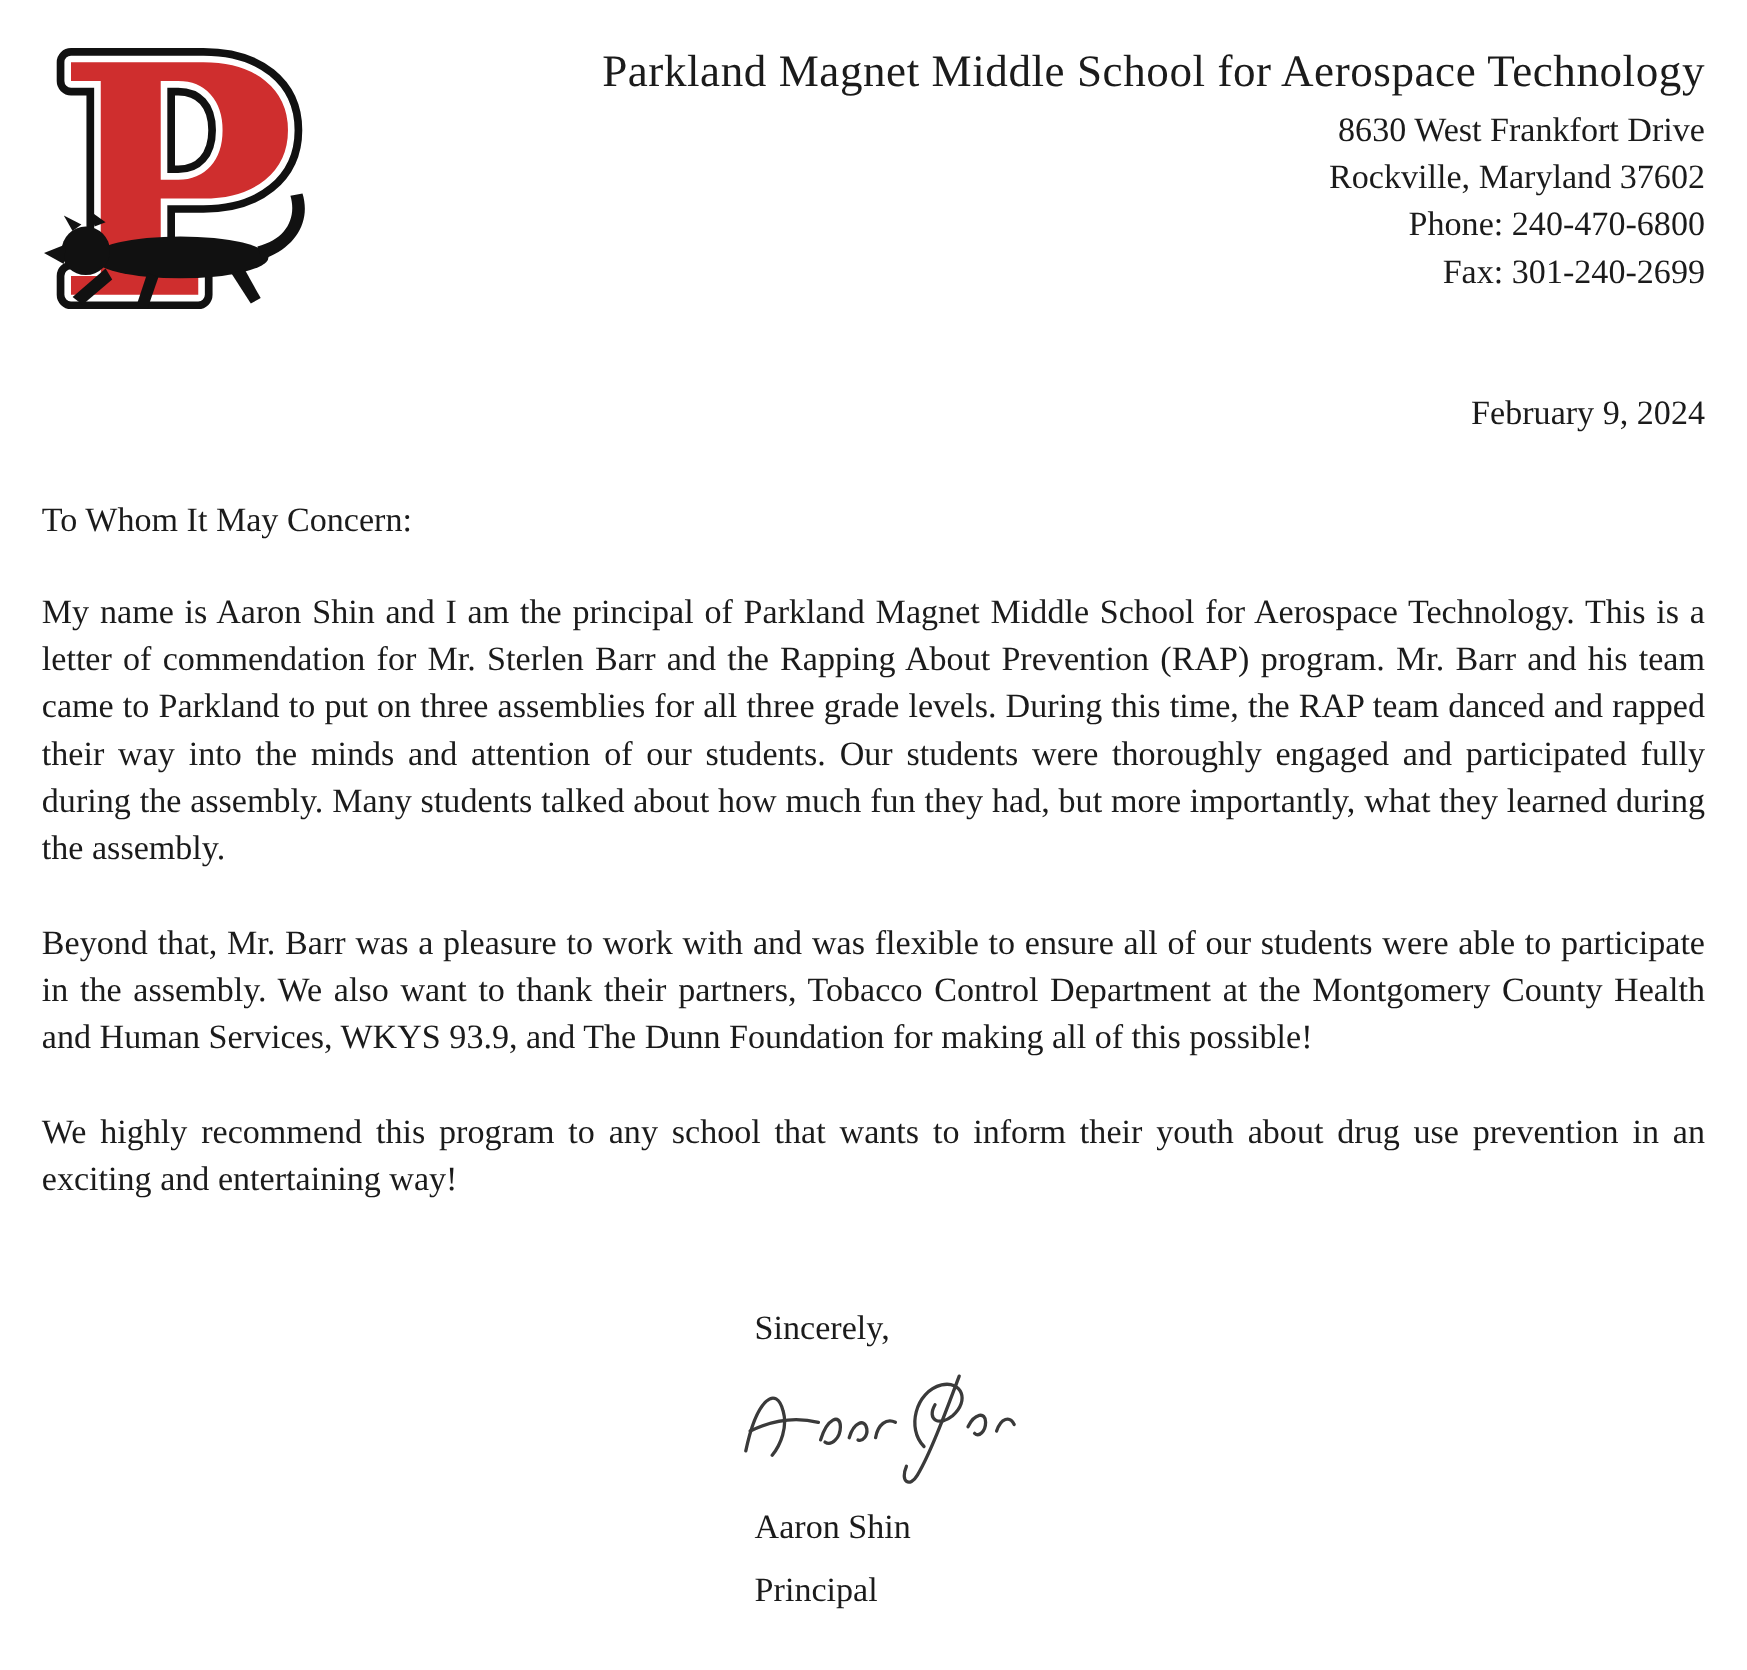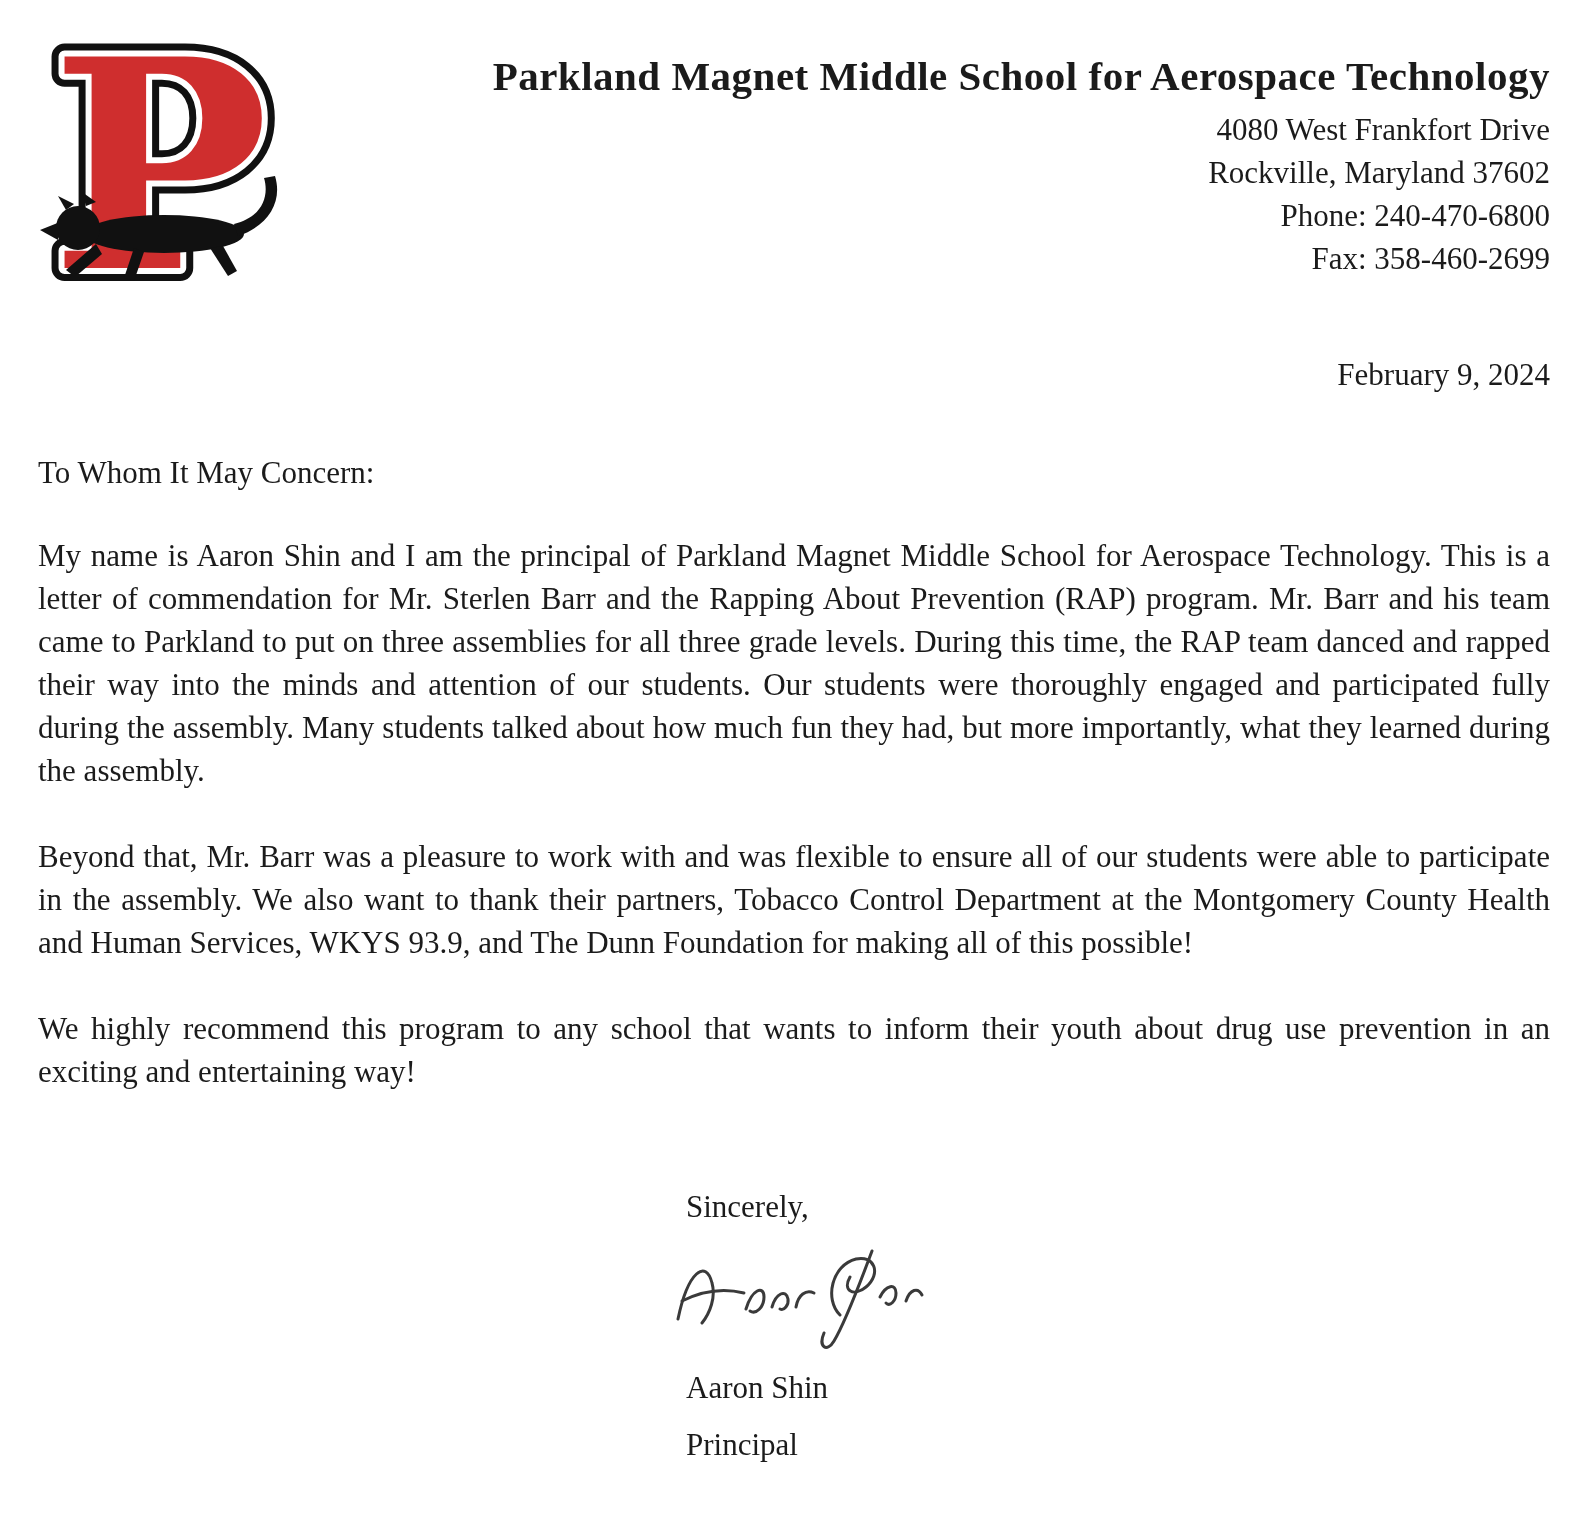--- a/index.html
+++ b/index.html
@@ -27,22 +27,22 @@
     height: 295px;
   }
   .logo-wrap svg { display: block; }
   .head-right {
     flex: 1;
     text-align: right;
     padding-top: 10px;
   }
   .school-name {
     font-size: 41px;
-    font-weight: bold;
-    margin: 16px 0 8px 0;
+    font-weight: normal;
+    margin: 4px 0 8px 0;
     letter-spacing: 0.5px;
   }
   .addr-line {
     font-size: 31px;
     line-height: 43px;
   }
   .date-line {
     text-align: right;
     font-size: 31px;
     margin-top: 36px;
@@ -93,24 +93,24 @@
           <path d="M58 218 L28 244 L37 251 L64 228 Z"></path>
           <path d="M96 222 L86 252 L96 255 L106 226 Z"></path>
           <path d="M172 222 L190 250 L199 245 L185 220 Z"></path>
           <path d="M196 198 C222 192 232 172 226 152 L237 150 C245 176 230 200 200 210 Z"></path>
         </g>
       </svg>
     </div>
 
     <div class="head-right">
       <h1 class="school-name">Parkland Magnet Middle School for Aerospace Technology</h1>
-      <div class="addr-line">4080 West Frankfort Drive</div>
+      <div class="addr-line">8630 West Frankfort Drive</div>
       <div class="addr-line">Rockville, Maryland 37602</div>
       <div class="addr-line">Phone: 240-470-6800</div>
-      <div class="addr-line">Fax: 358-460-2699</div>
+      <div class="addr-line">Fax: 301-240-2699</div>
     </div>
 
   </header>
 
   <div class="date-line">February 9, 2024</div>
 
   <div class="salutation">To Whom It May Concern:</div>
 
   <p class="body-para">My name is Aaron Shin and I am the principal of Parkland Magnet Middle School for Aerospace Technology. This is a letter of commendation for Mr. Sterlen Barr and the Rapping About Prevention (RAP) program. Mr. Barr and his team came to Parkland to put on three assemblies for all three grade levels. During this time, the RAP team danced and rapped their way into the minds and attention of our students. Our students were thoroughly engaged and participated fully during the assembly. Many students talked about how much fun they had, but more importantly, what they learned during the assembly.</p>
   <p class="body-para">Beyond that, Mr. Barr was a pleasure to work with and was flexible to ensure all of our students were able to participate in the assembly. We also want to thank their partners, Tobacco Control Department at the Montgomery County Health and Human Services, WKYS 93.9, and The Dunn Foundation for making all of this possible!</p>

